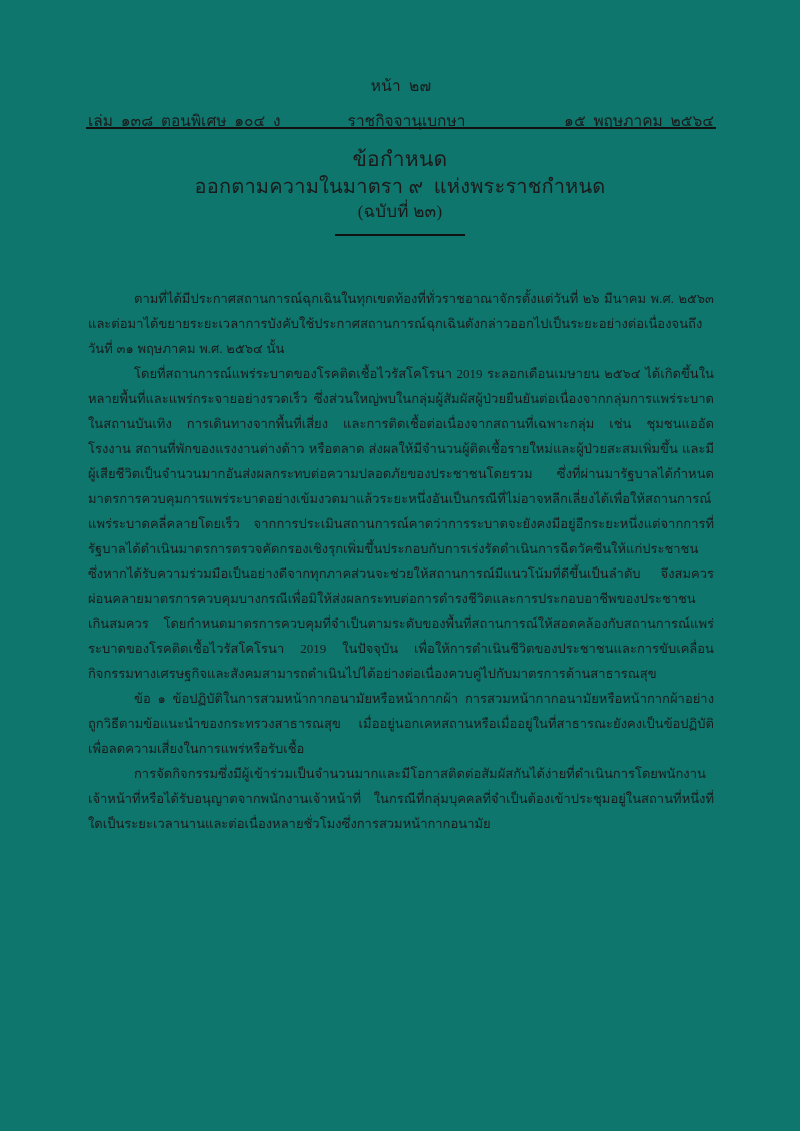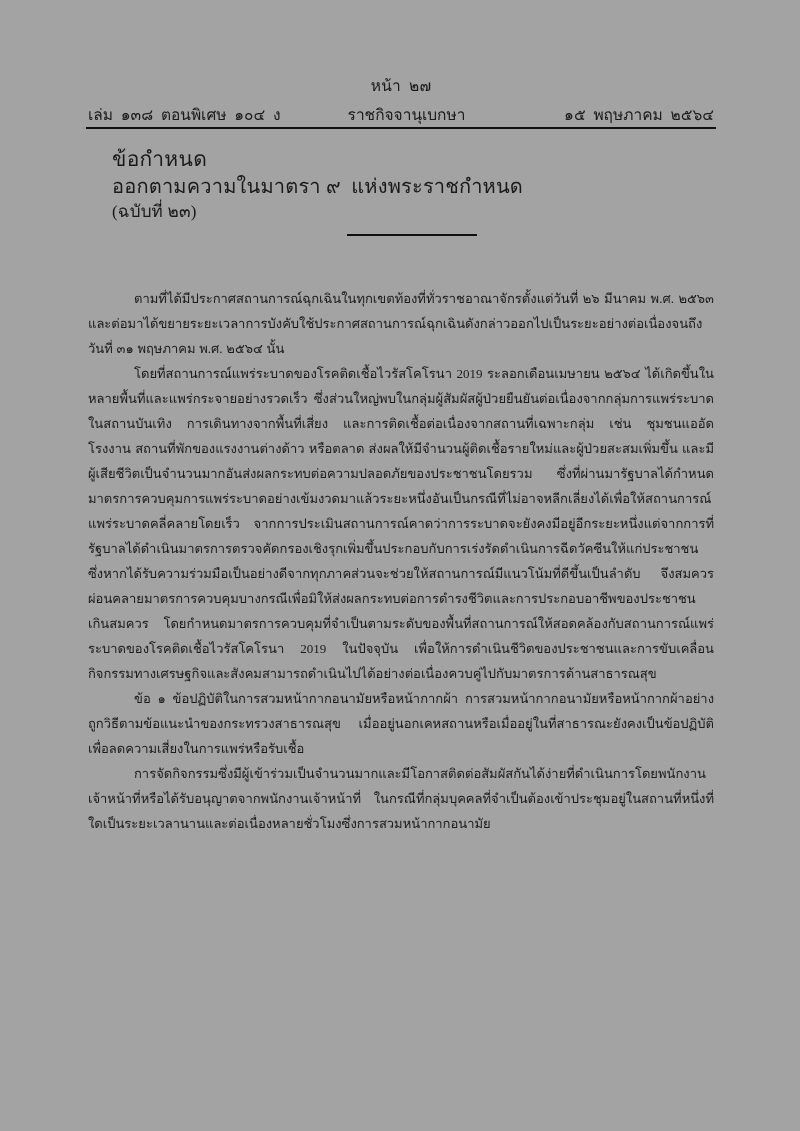--- a/index.html
+++ b/index.html
@@ -7,21 +7,21 @@
     margin: 0;
     padding: 0;
     background: #ffffff;
   }
 
   .page {
     position: relative;
     width: 800px;
     height: 1131px;
     margin: 0 auto;
-    background: #a3a3a3;
+    background: #0f766e;
     color: #1a1a1a;
     font-family: "Liberation Serif", "DejaVu Serif", serif;
     overflow: hidden;
     box-sizing: border-box;
   }
 
   
   .header {
     position: absolute;
     left: 88px;
@@ -36,21 +36,21 @@
     letter-spacing: 0.2px;
     white-space: pre;
   }
 
   .header-row {
     display: flex;
     align-items: baseline;
     justify-content: space-between;
     font-size: 15.5px;
     line-height: 21px;
-    margin-top: 8px;
+    margin-top: 14px;
     white-space: pre;
   }
 
   .header-left {
     text-align: left;
     flex: 0 0 auto;
   }
 
   .header-middle {
     position: absolute;
@@ -71,23 +71,24 @@
     left: 86px;
     top: 127px;
     width: 630px;
     height: 0;
     border-top: 2px solid #111111;
   }
 
   
   .title-block {
     position: absolute;
-    left: 112px;
+    left: 100px;
     top: 146px;
     width: 600px;
+    text-align: center;
   }
 
   .doc-title {
     font-size: 21px;
     line-height: 27px;
     letter-spacing: 0.3px;
     white-space: pre;
   }
 
   .doc-subtitle {

